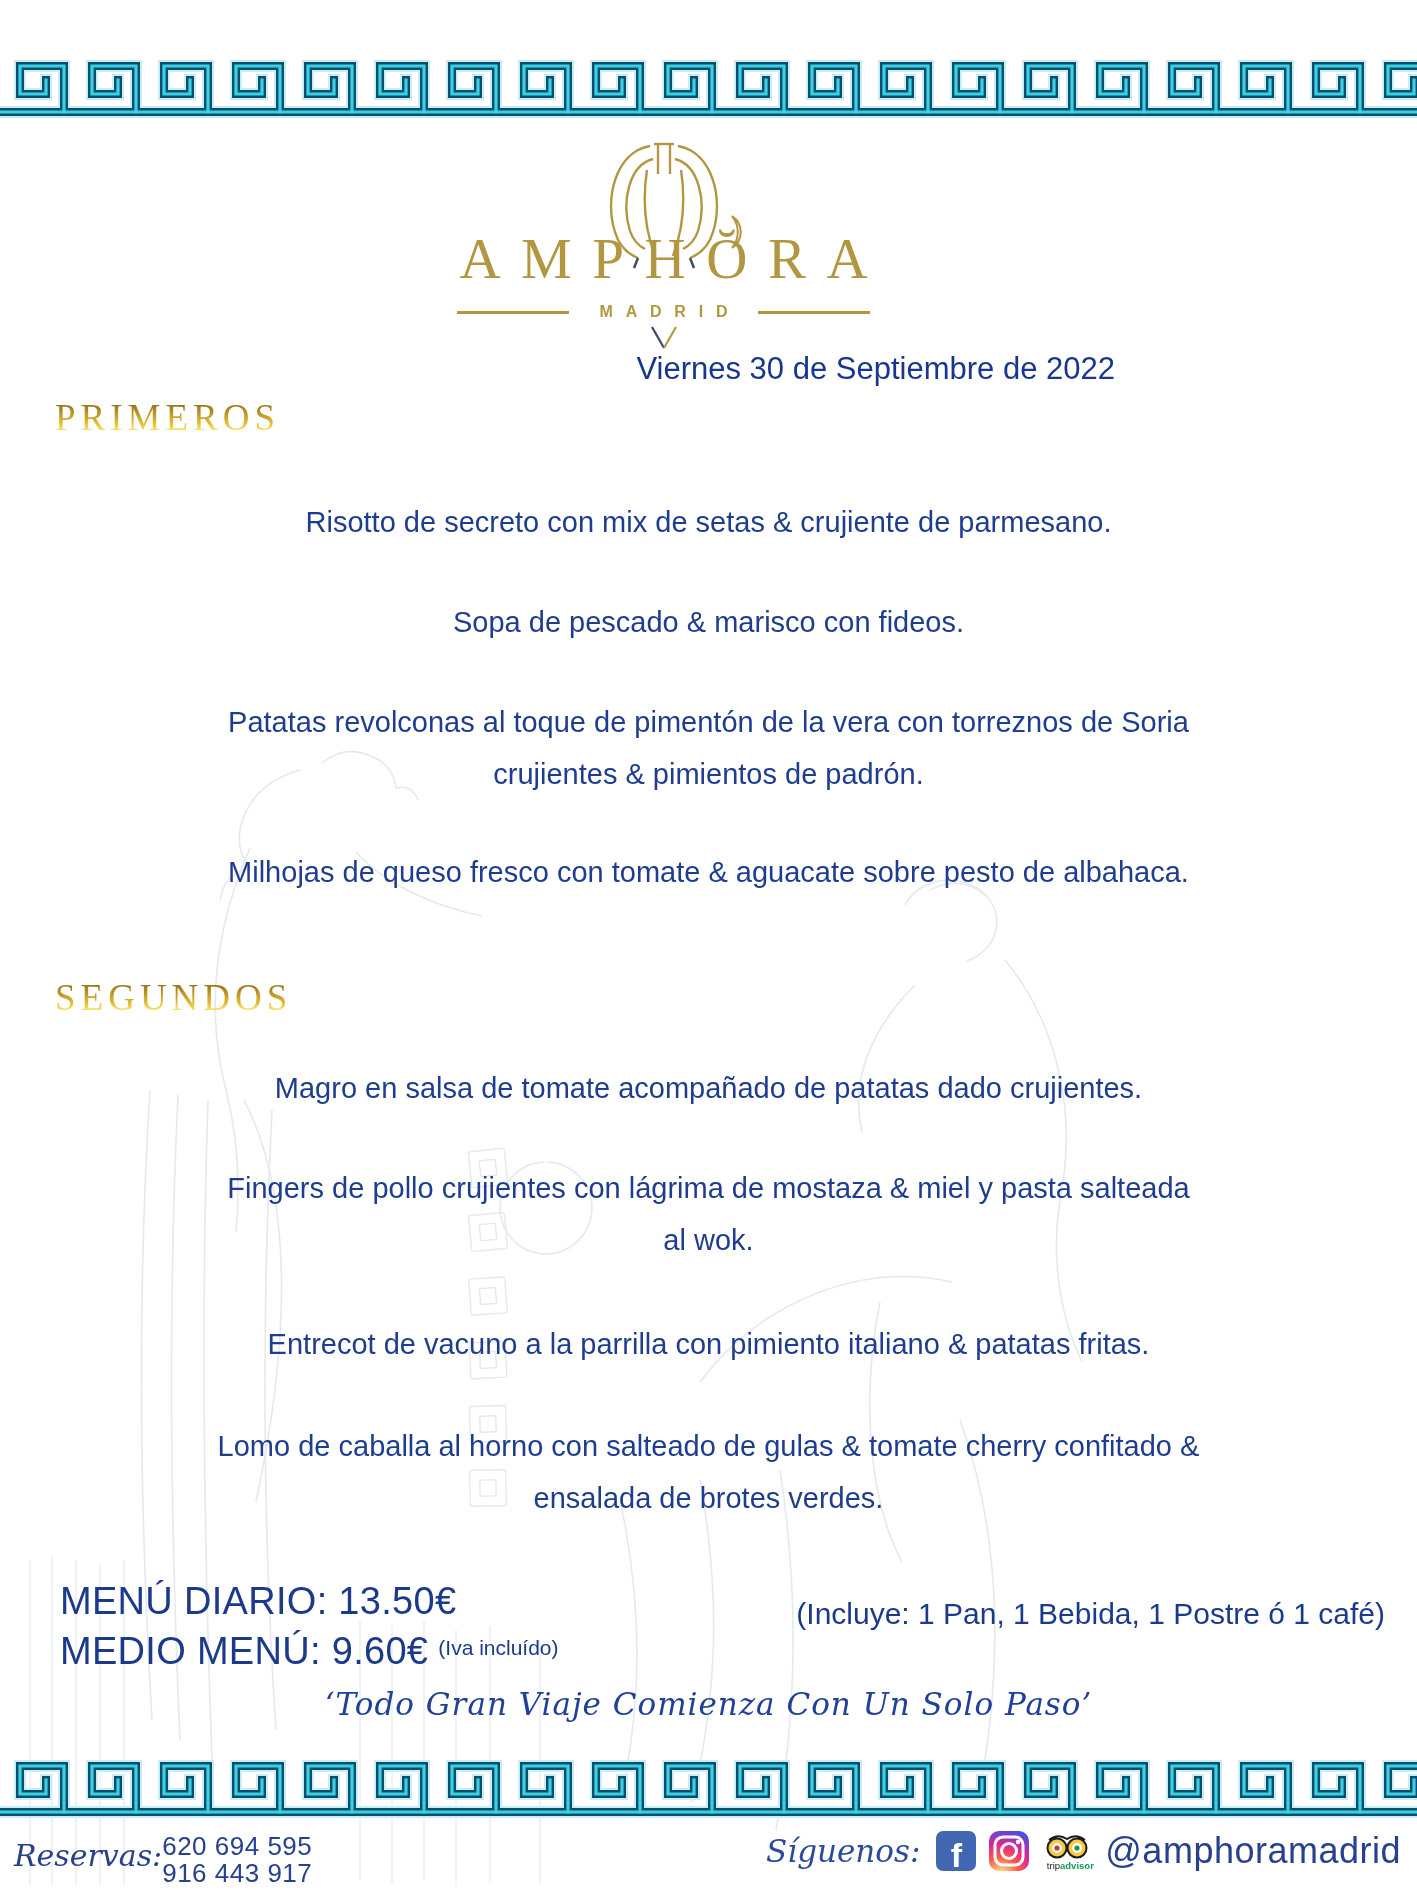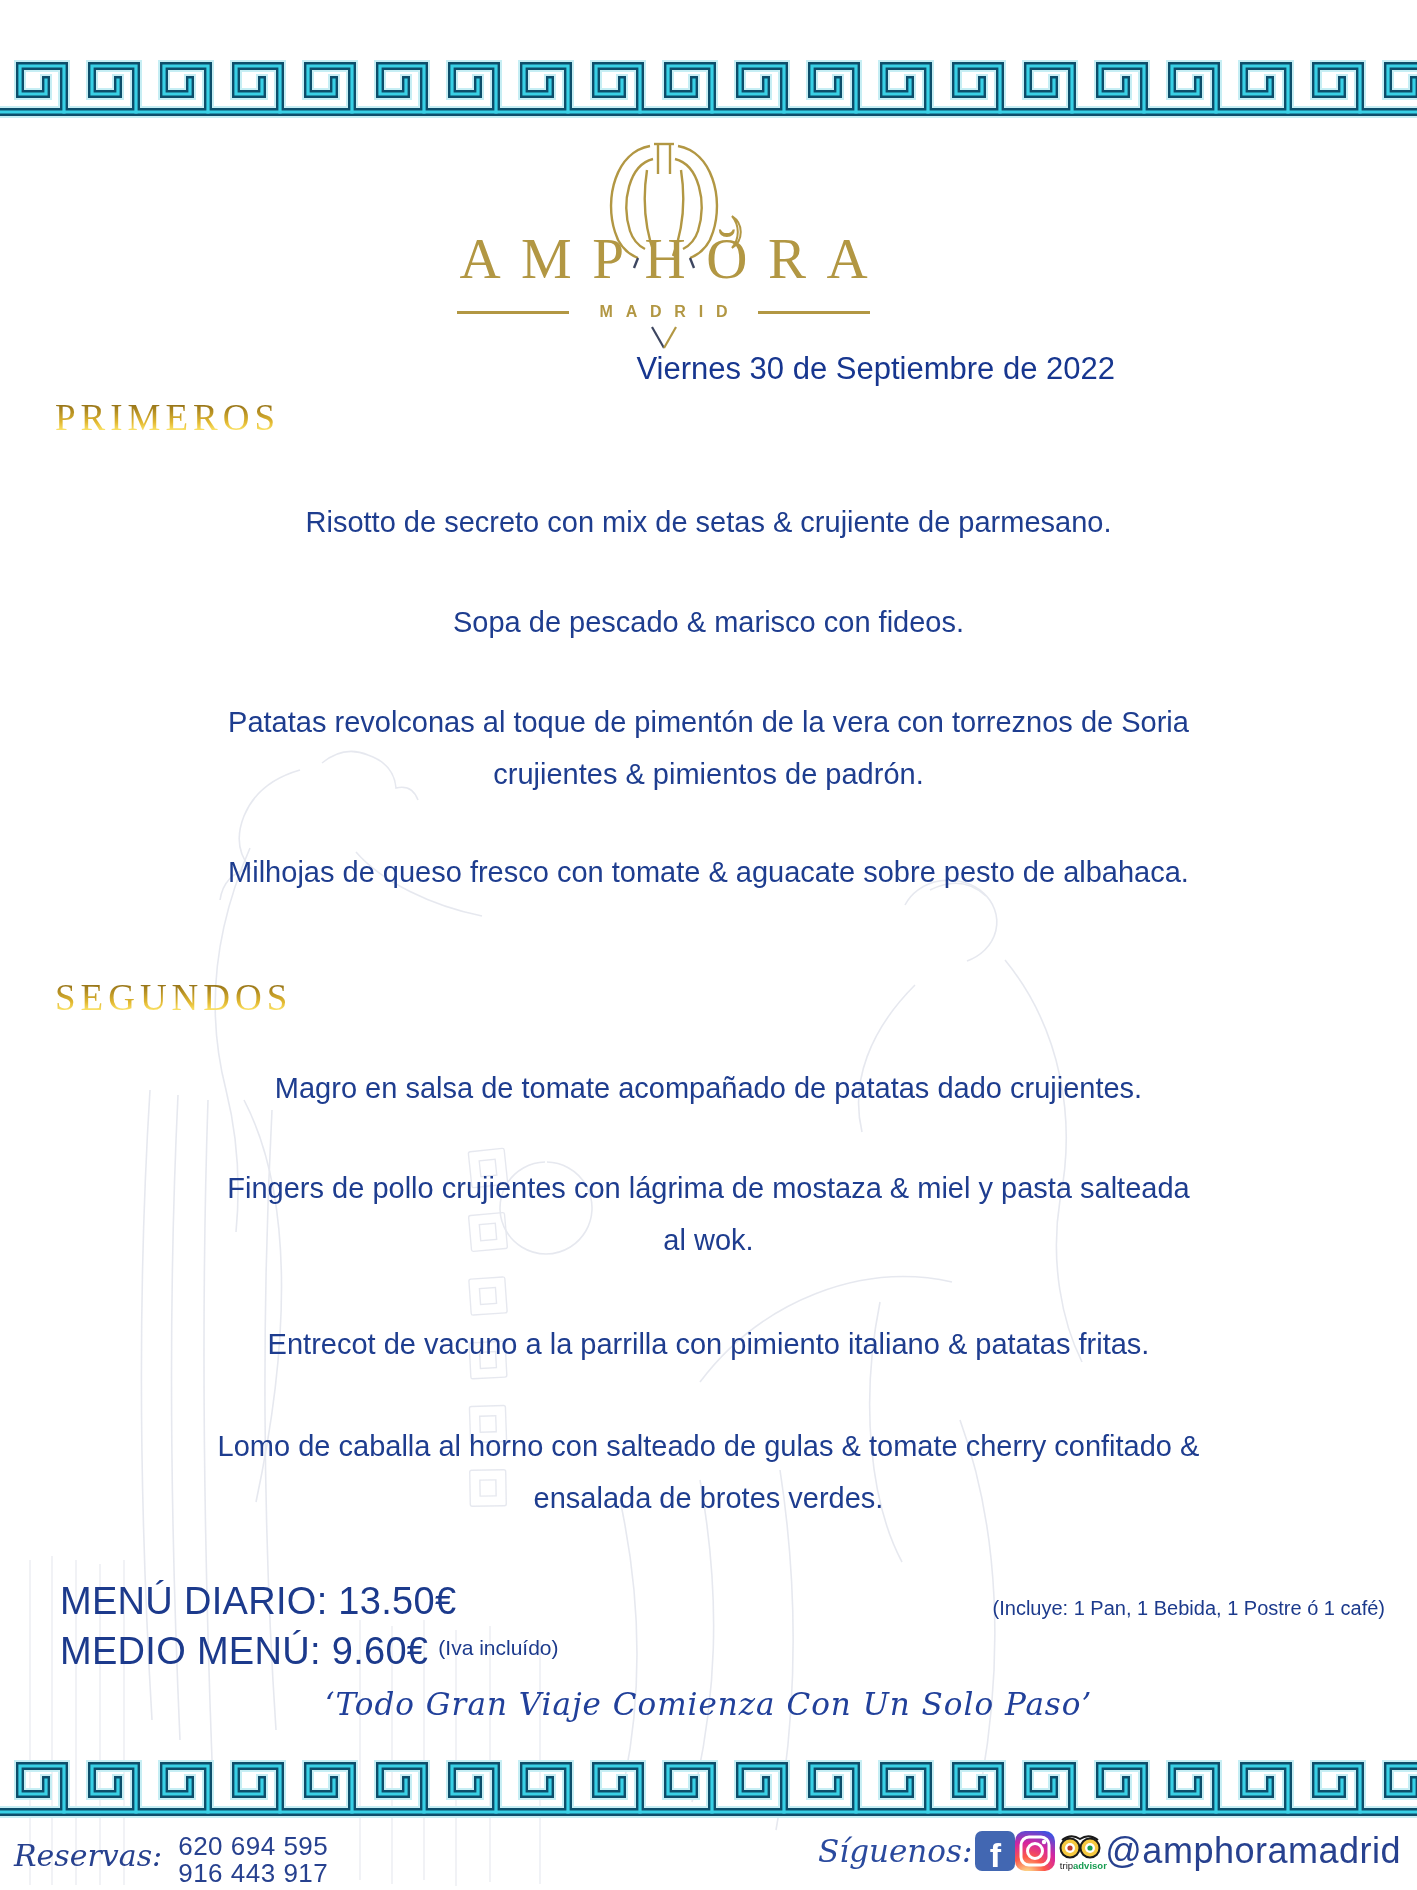--- a/index.html
+++ b/index.html
@@ -31,32 +31,32 @@
         -webkit-text-fill-color:transparent;color:#b8860b;}
   .title-primeros{top:396px;}
   .title-segundos{top:976px;}
   
   .dish{position:absolute;left:40px;right:40px;text-align:center;z-index:3;
         font-size:29px;line-height:1.8;color:#1e3d8f;white-space:pre-line;}
   
   .prices{position:absolute;left:30px;top:1576px;z-index:3;color:#1c3a8c;padding-left:30px;}
   .price-line{font-size:38px;letter-spacing:0.3px;line-height:1.32;white-space:nowrap;}
   .iva{font-size:21px;position:relative;top:-9px;margin-left:10px;letter-spacing:0;}
-  .includes{position:absolute;top:1597px;right:32px;font-size:20px;color:#1c3a8c;z-index:3;}
+  .includes{position:absolute;top:1597px;right:32px;font-size:30px;color:#1c3a8c;z-index:3;}
   
   .quote{position:absolute;top:1686px;left:0;width:100%;text-align:center;z-index:3;
         font-family:"DejaVu Serif",serif;font-style:italic;font-size:31px;
         color:#21409a;letter-spacing:1px;}
   
   .footer-left{position:absolute;left:14px;top:1830px;display:flex;align-items:flex-start;
-        gap:16px;z-index:3;color:#27418f;}
+        gap:0;z-index:3;color:#27418f;}
   .reservas{font-family:"DejaVu Serif",serif;font-style:italic;font-size:30px;margin-top:8px;}
   .phones{font-size:26px;line-height:1.05;letter-spacing:0.5px;margin-top:3px;}
   .footer-right{position:absolute;right:16px;top:1830px;display:flex;align-items:center;
-        z-index:3;}
+        gap:13px;z-index:3;}
   .siguenos{font-family:"DejaVu Serif",serif;font-style:italic;font-size:31px;color:#2a4a9e;
         margin-right:3px;}
   .fb-icon{width:40px;height:40px;border-radius:7px;background:#4267B2;color:#fff;
         display:flex;align-items:flex-end;justify-content:center;overflow:hidden;
         font-size:34px;font-weight:bold;line-height:0.95;}
   .ig-icon{width:40px;height:40px;display:block;}
   .ta-wrap{display:flex;flex-direction:column;align-items:center;width:50px;}
   .ta-label{font-size:9.5px;line-height:1;margin-top:1px;letter-spacing:0;}
   .ta-trip{color:#1a1a1a;font-weight:normal;padding-left:6px;}
   .ta-advisor{color:#169c51;font-weight:bold;}

